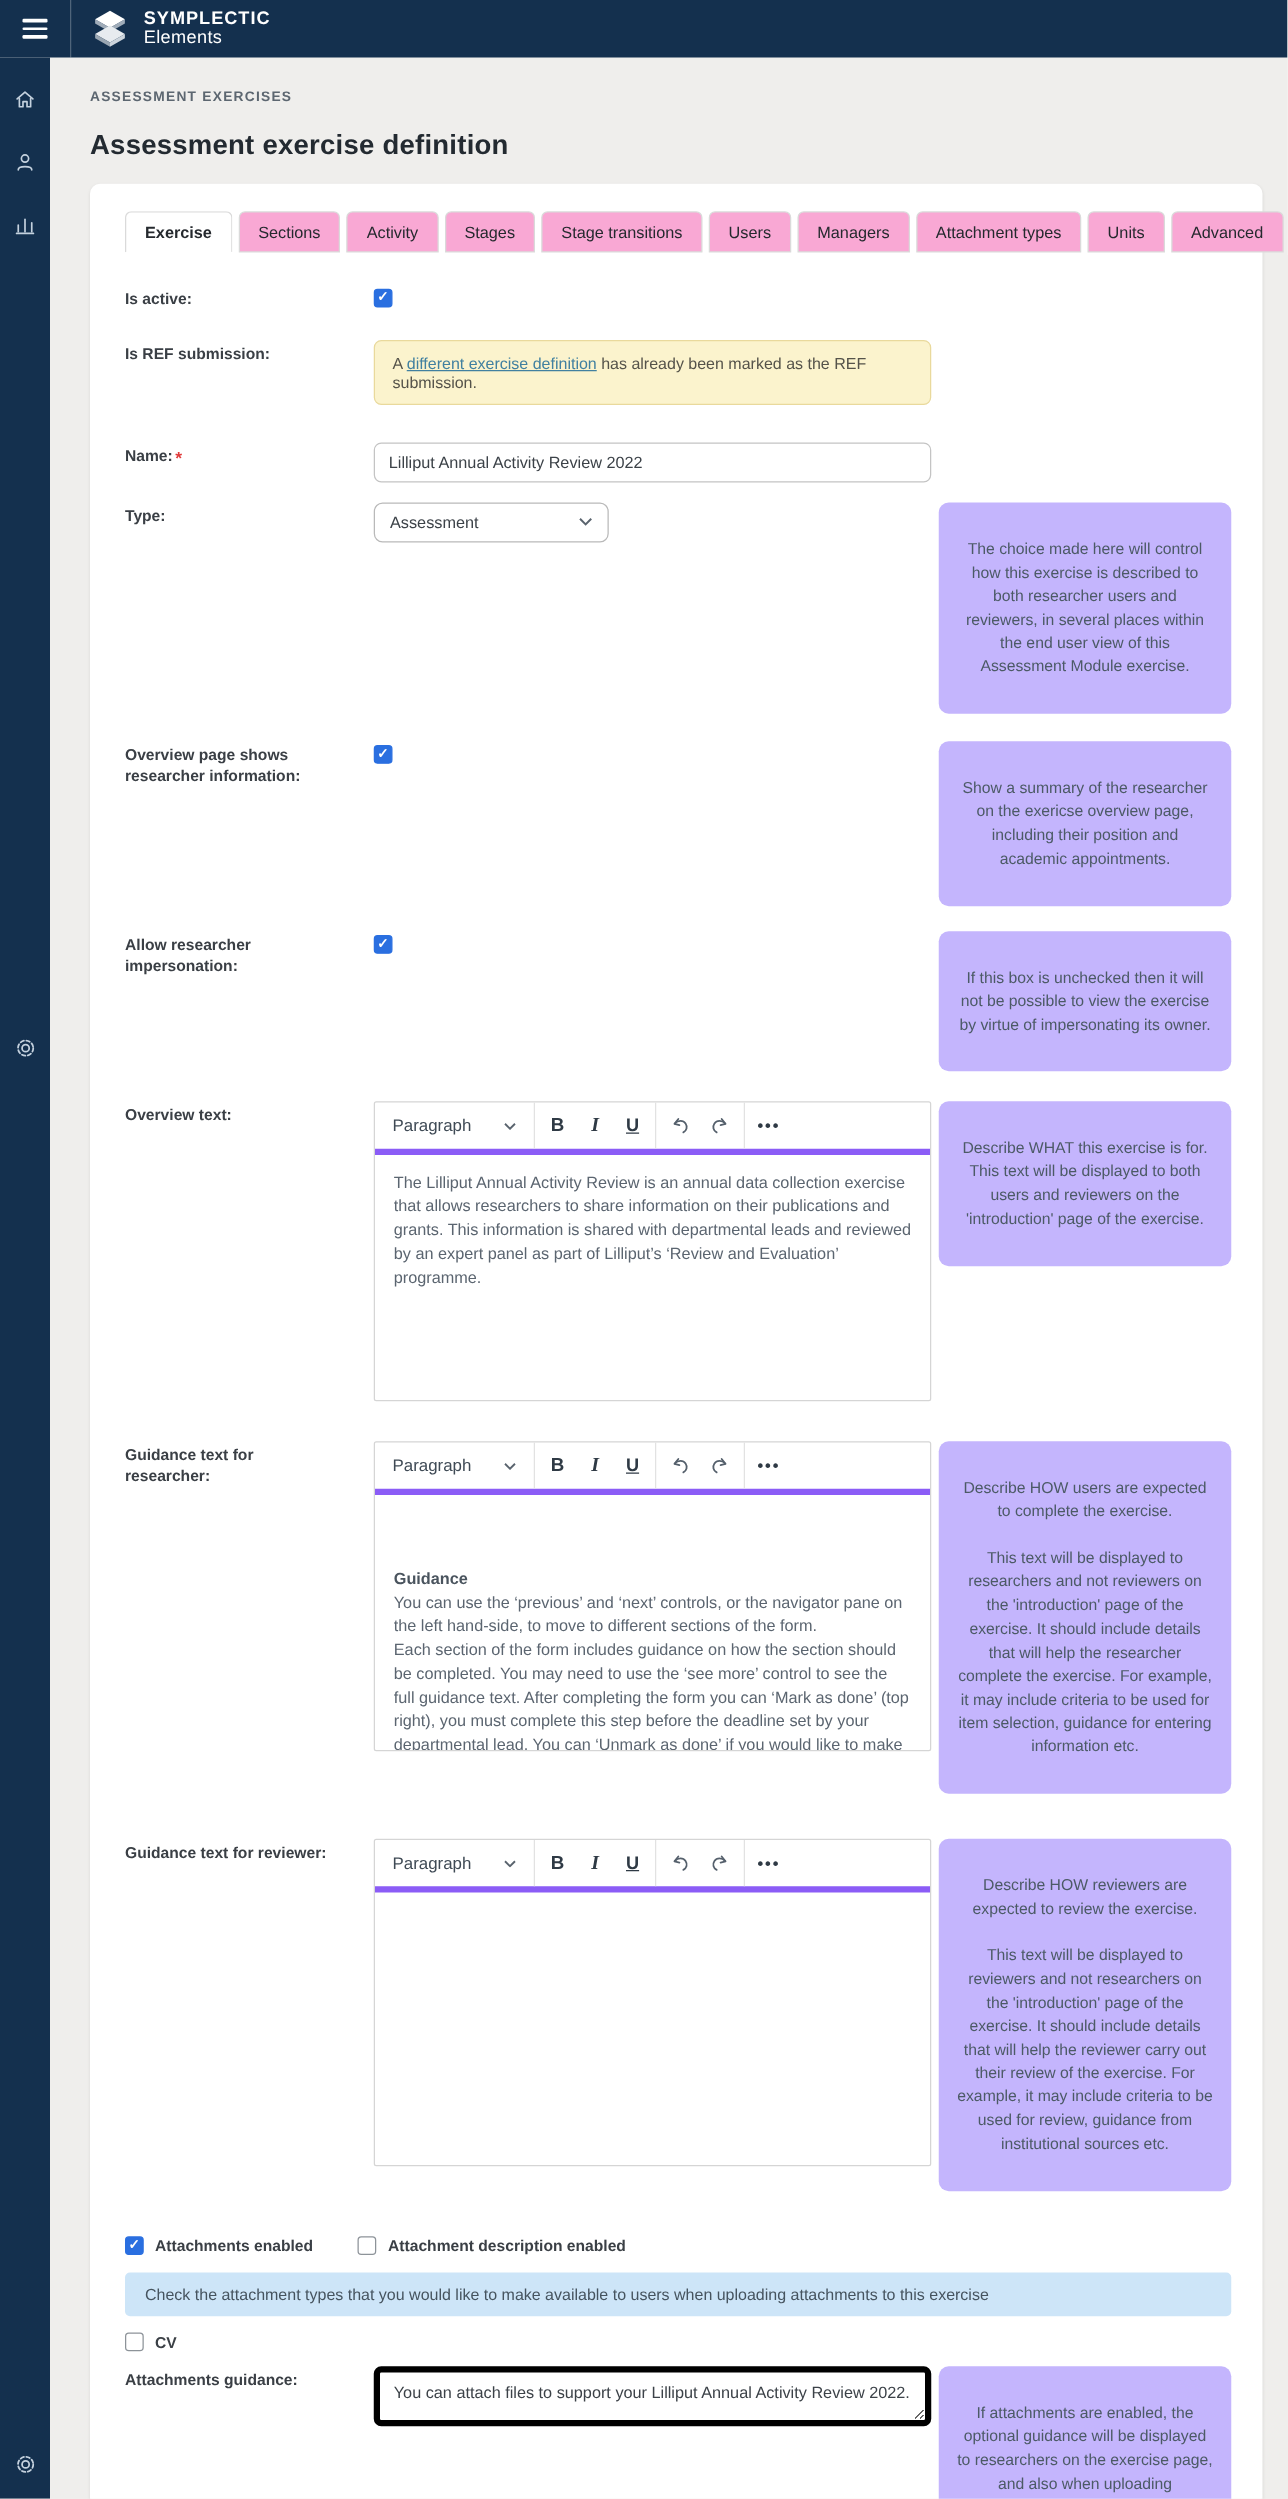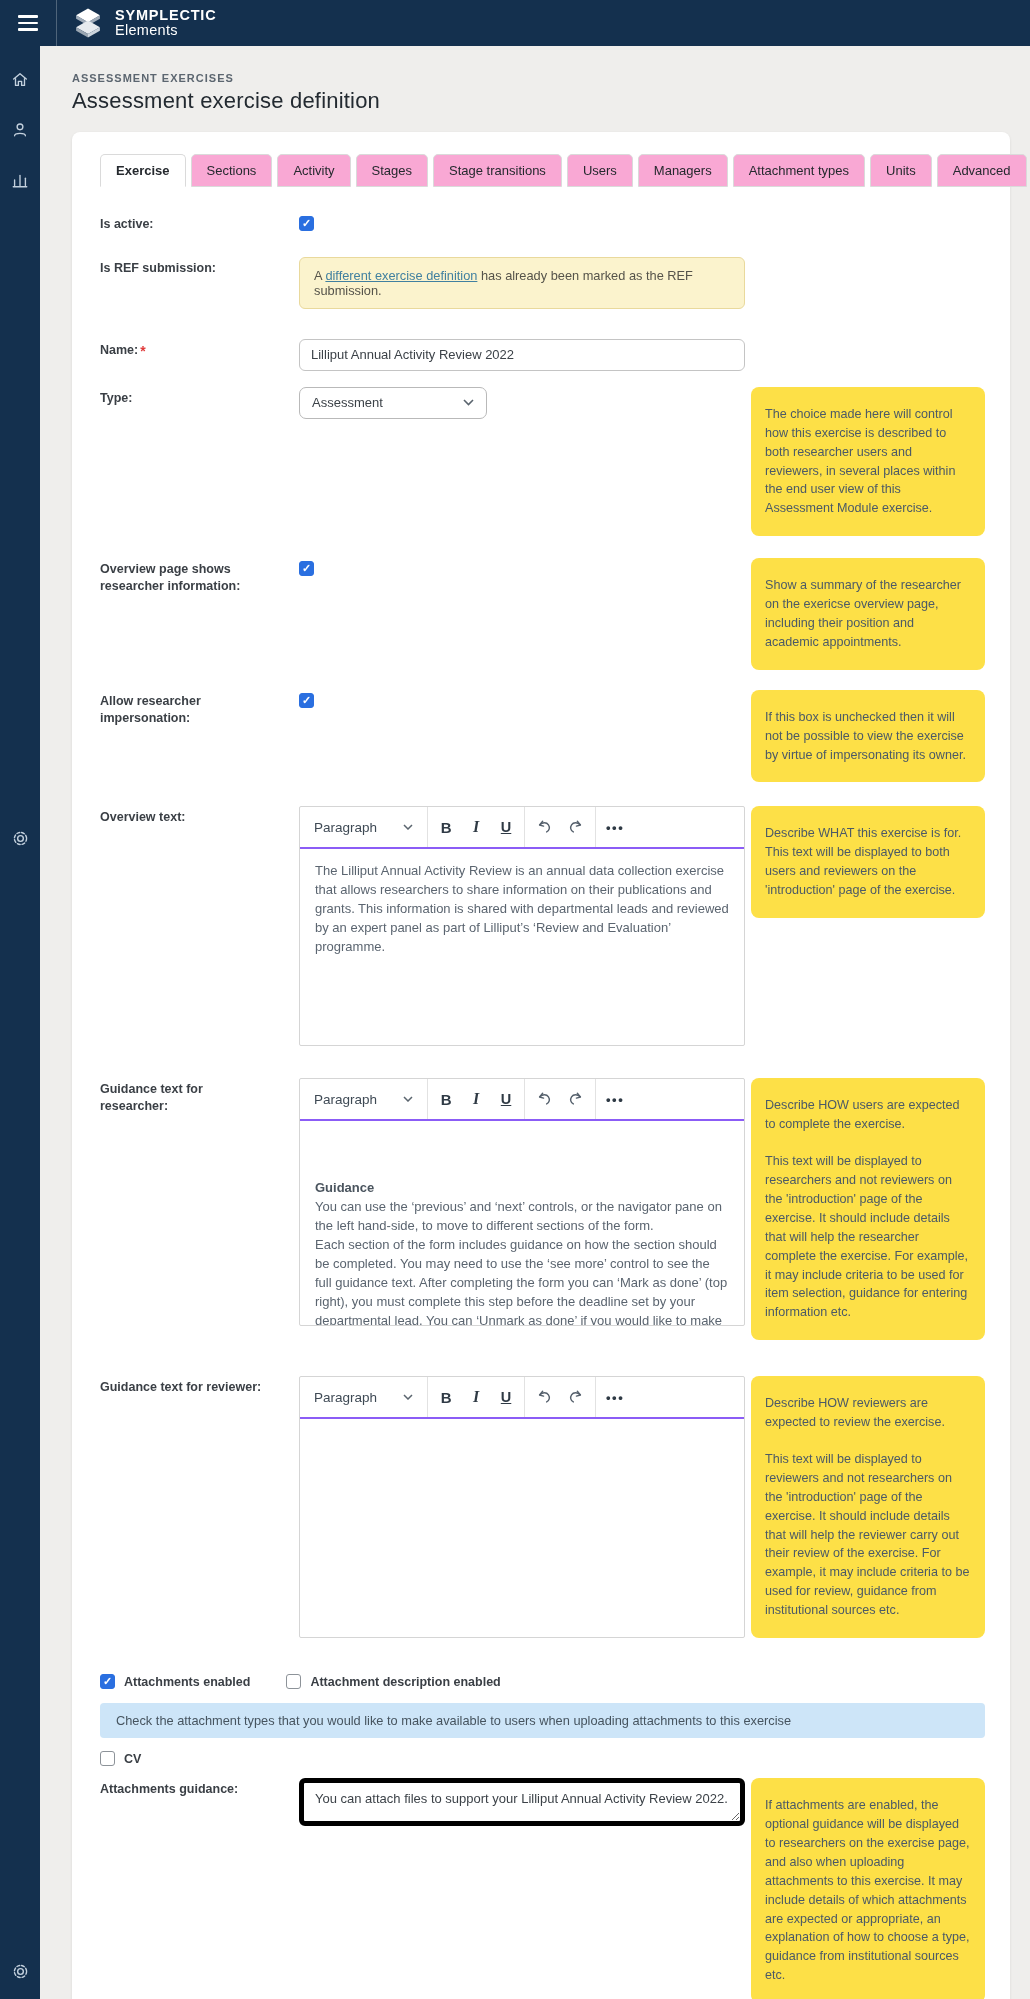--- a/index.html
+++ b/index.html
@@ -22,35 +22,35 @@
   .side-icon svg { stroke:#c4d1de; fill:none; stroke-width:1.5; stroke-linecap:round; stroke-linejoin:round; }
   .side-icon.pos1 { position:absolute; top:14px; }
   .side-icon.pos2 { position:absolute; top:64px; }
   .side-icon.pos3 { position:absolute; top:114px; }
   .side-icon.pos4 { position:absolute; top:772px; }
   .side-icon.pos5 { position:absolute; bottom:8px; }
 
   
   .content { position:absolute; top:46px; left:40px; width:990px; padding:26px 20px 40px 32px; }
   .breadcrumb { font-size:11px; font-weight:bold; letter-spacing:1px; color:#5c6670; }
-  .page-title { font-size:22px; font-weight:normal; color:#232a31; margin:4px 0 18px 0; letter-spacing:.2px; }
+  .page-title { font-size:22px; font-weight:bold; color:#232a31; margin:19px 0 18px 0; letter-spacing:.2px; }
 
   .card { background:#fff; border-radius:8px; box-shadow:0 1px 3px rgba(0,0,0,.09); padding:22px 25px 34px 28px; }
 
   
   .tabs { display:flex; gap:5px; margin-bottom:26px; }
   .tab { font-size:13px; color:#25292e; background:#f9a8d4; border:1px solid #dadada; border-radius:5px 5px 0 0; padding:8px 15px; cursor:pointer; white-space:nowrap; }
   .tab.active { background:#fff; border-bottom-color:#fff; font-weight:bold; }
 
   
   .row { display:grid; grid-template-columns:193px 446px 234px; column-gap:6px; align-items:start; margin-bottom:28px; }
   .f-label { font-size:12.5px; font-weight:bold; color:#3a3f45; line-height:1.35; padding-top:3px; padding-right:20px; }
   .req { color:#e03a3a; font-size:14px; vertical-align:top; margin-left:2px; }
 
-  .help { background:#fde047; border-radius:8px; padding:18px 14px; font-size:12.6px; line-height:1.5; color:#4c5a66; }
+  .help { background:#c4b5fd; border-radius:8px; padding:28px 14px; font-size:12.6px; line-height:1.5; color:#4c5a66;text-align:center; }
   .help p { margin:0; }
   .help p + p { margin-top:18px; }
 
   
   .cb { width:15px; height:15px; border:1.5px solid #8d9399; border-radius:3px; background:#fff; display:inline-flex; align-items:center; justify-content:center; flex:0 0 auto; cursor:pointer; }
   .cb.checked { background:#2a6fe0; border-color:#2a6fe0; }
   .cb.checked::after { content:"✓"; color:#fff; font-size:11px; font-weight:bold; line-height:1; }
 
   
   .notice-yellow { background:#fbf3cd; border:1px solid #e9d99c; border-radius:6px; padding:10px 14px; font-size:12.8px; color:#55534a; }
@@ -58,21 +58,21 @@
   .banner-blue { grid-column:1 / span 3; background:#cde5f8; border-radius:4px; padding:10px 16px; font-size:12.8px; color:#46545f; }
 
   
   .text-input { width:100%; height:32px; border:1px solid #c4c4c4; border-radius:6px; padding:0 11px; font-size:13px; color:#3c4248; font-family:"Liberation Sans", sans-serif; outline:none; }
   .select-box { width:188px; height:32px; border:1px solid #b9b9b9; border-radius:7px; padding:0 12px; font-size:13px; color:#3c4248; display:flex; align-items:center; justify-content:space-between; cursor:pointer; background:#fff; }
   .select-box svg { stroke:#5a646e; fill:none; stroke-width:1.6; }
   .area-input { width:100%; height:48px; border:5px solid #000000; border-radius:6px; padding:8px 11px; font-size:13px; color:#3c4248; font-family:"Liberation Sans", sans-serif; resize:vertical; outline:none; }
 
   
   .rte { border:1px solid #d5d5d5; border-radius:2px; background:#fff; }
-  .rte-toolbar { display:flex; align-items:stretch; border-bottom:2px solid #8b5cf6; height:42px; }
+  .rte-toolbar { display:flex; align-items:stretch; border-bottom:5px solid #8b5cf6; height:42px; }
   .rte-group { display:flex; align-items:center; padding:0 10px; gap:14px; }
   .rte-group + .rte-group { border-left:1px solid #e2e2e2; }
   .rte-para { display:flex; align-items:center; gap:26px; font-size:13.5px; color:#3f4a55; cursor:pointer; padding:0 4px; }
   .rte-para svg { stroke:#5a646e; fill:none; stroke-width:1.5; }
   .rte-btn { cursor:pointer; color:#2f3a45; display:flex; align-items:center; justify-content:center; min-width:16px; }
   .g-bold { font-weight:800; font-size:15px; }
   .g-italic { font-family:"Liberation Serif", serif; font-style:italic; font-size:16px; font-weight:bold; }
   .g-under { font-size:14.5px; font-weight:bold; text-decoration:underline; }
   .rte-btn svg { stroke:#55606c; fill:none; stroke-width:1.6; stroke-linecap:round; stroke-linejoin:round; }
   .g-more { font-size:13px; font-weight:900; letter-spacing:1.5px; color:#2f3a45; }

